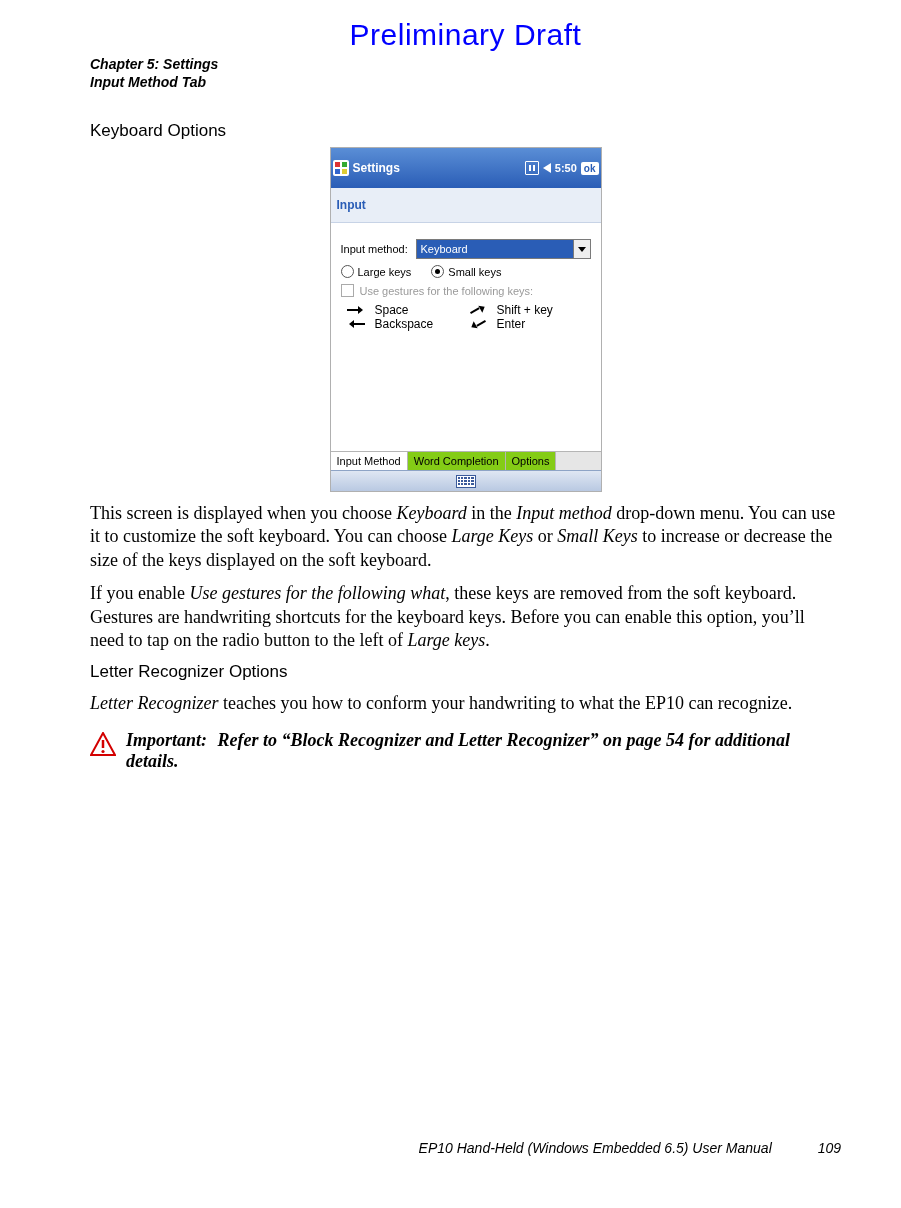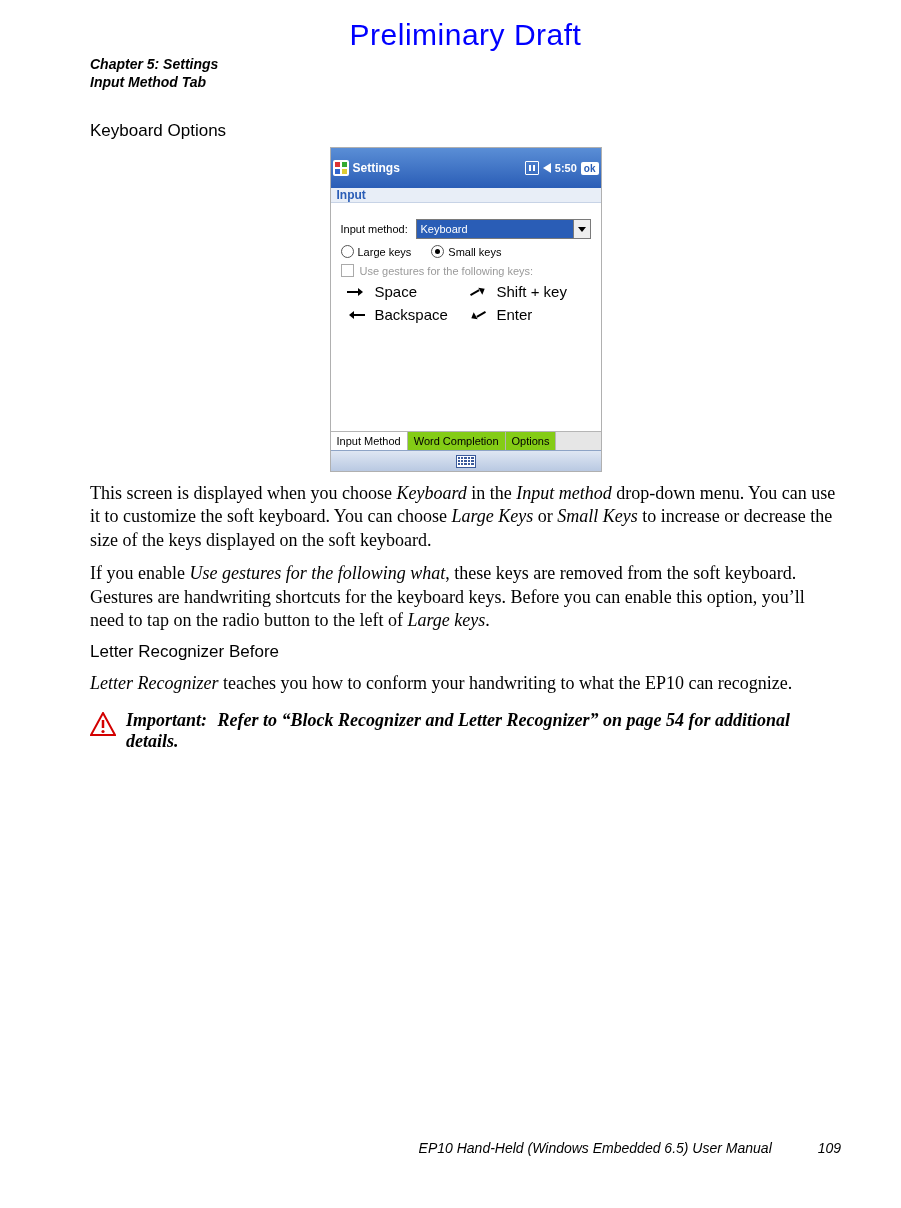--- a/index.html
+++ b/index.html
@@ -144,21 +144,21 @@
   }
   .clock { font-weight: bold; font-size: 11px; }
   .ok-btn {
     background:#fff;color:#2a5db6;font-weight:bold;font-size:10px;
     padding:1px 3px;border-radius:2px;
   }
   .subheader {
     background:#e8eef7;
     color:#2a5db6;
     font-weight:bold;
-    padding:0 6px;
+    padding:10px 6px;
     font-size:12px;
     border-bottom:1px solid #c7d3e6;
   }
   .settings-body {
     padding:16px 10px 0 10px;
     height:228px;
     box-sizing:border-box;
     background:#fff;
   }
   .field-row { display:flex; align-items:center; margin-bottom:6px; }
@@ -184,21 +184,21 @@
   .radio-row { display:flex; align-items:center; gap:20px; margin-bottom:6px; font-size:11px;}
   .radio {
     width:11px;height:11px;border:1px solid #555;border-radius:50%;
     display:inline-flex;align-items:center;justify-content:center;margin-right:4px;flex:0 0 auto;
   }
   .radio.checked::after{content:"";width:5px;height:5px;background:#000;border-radius:50%;}
   .checkbox-row { display:flex; align-items:center; margin-bottom:6px; color:#9a9a9a; font-size:11px;}
   .checkbox {
     width:11px;height:11px;border:1px solid #aaa;margin-right:6px;flex:0 0 auto;
   }
-  .gesture-grid { display:grid; grid-template-columns: 28px 1fr 28px 1fr; row-gap:6px; align-items:center; font-size:15px; margin-left:6px;}
+  .gesture-grid { display:grid; grid-template-columns: 28px 1fr 28px 1fr; align-items:center; font-size:12px; margin-left:6px;}
   .g-icon {
     width:18px;height:12px;display:inline-block;position:relative;
   }
   .arr-right::after{content:"";position:absolute;left:0;top:5px;width:12px;height:2px;background:#000;}
   .arr-right::before{content:"";position:absolute;right:2px;top:2px;border-top:4px solid transparent;border-bottom:4px solid transparent;border-left:5px solid #000;}
   .arr-up-right::after{content:"";position:absolute;left:2px;bottom:2px;width:10px;height:2px;background:#000;transform:rotate(-30deg);transform-origin:left bottom;}
   .arr-up-right::before{content:"";position:absolute;right:2px;top:0;border-top:4px solid transparent;border-bottom:4px solid transparent;border-left:5px solid #000;transform:rotate(-30deg);}
   .arr-left::after{content:"";position:absolute;right:0;top:5px;width:12px;height:2px;background:#000;}
   .arr-left::before{content:"";position:absolute;left:2px;top:2px;border-top:4px solid transparent;border-bottom:4px solid transparent;border-right:5px solid #000;}
   .arr-down-left::after{content:"";position:absolute;right:2px;top:2px;width:10px;height:2px;background:#000;transform:rotate(-30deg);transform-origin:right top;}
@@ -314,21 +314,21 @@
   </div>
 
   <p class="body-text">
     <span>This screen is displayed when you choose </span><em>Keyboard</em><span> in the </span><em>Input method</em><span> drop-down menu. You can use it to customize the soft keyboard. You can choose </span><em>Large Keys</em><span> or </span><em>Small Keys</em><span> to increase or decrease the size of the keys displayed on the soft keyboard.</span>
   </p>
 
   <p class="body-text">
     <span>If you enable </span><em>Use gestures for the following what</em><span>, these keys are removed from the soft keyboard. Gestures are handwriting shortcuts for the keyboard keys. Before you can enable this option, you’ll need to tap on the radio button to the left of </span><em>Large keys</em><span>.</span>
   </p>
 
-  <div class="section-heading">Letter Recognizer Before</div>
+  <div class="section-heading">Letter Recognizer Options</div>
 
   <p class="body-text">
     <em>Letter Recognizer</em><span> teaches you how to conform your handwriting to what the EP10 can recognize.</span>
   </p>
 
   <div class="important-block">
     <span class="important-icon">
       <svg width="26" height="24" viewBox="0 0 26 24">
         <polygon points="13,1 25,23 1,23" fill="none" stroke="#d30000" stroke-width="2"></polygon>
         <line x1="13" y1="8" x2="13" y2="16" stroke="#d30000" stroke-width="2.5"></line>

